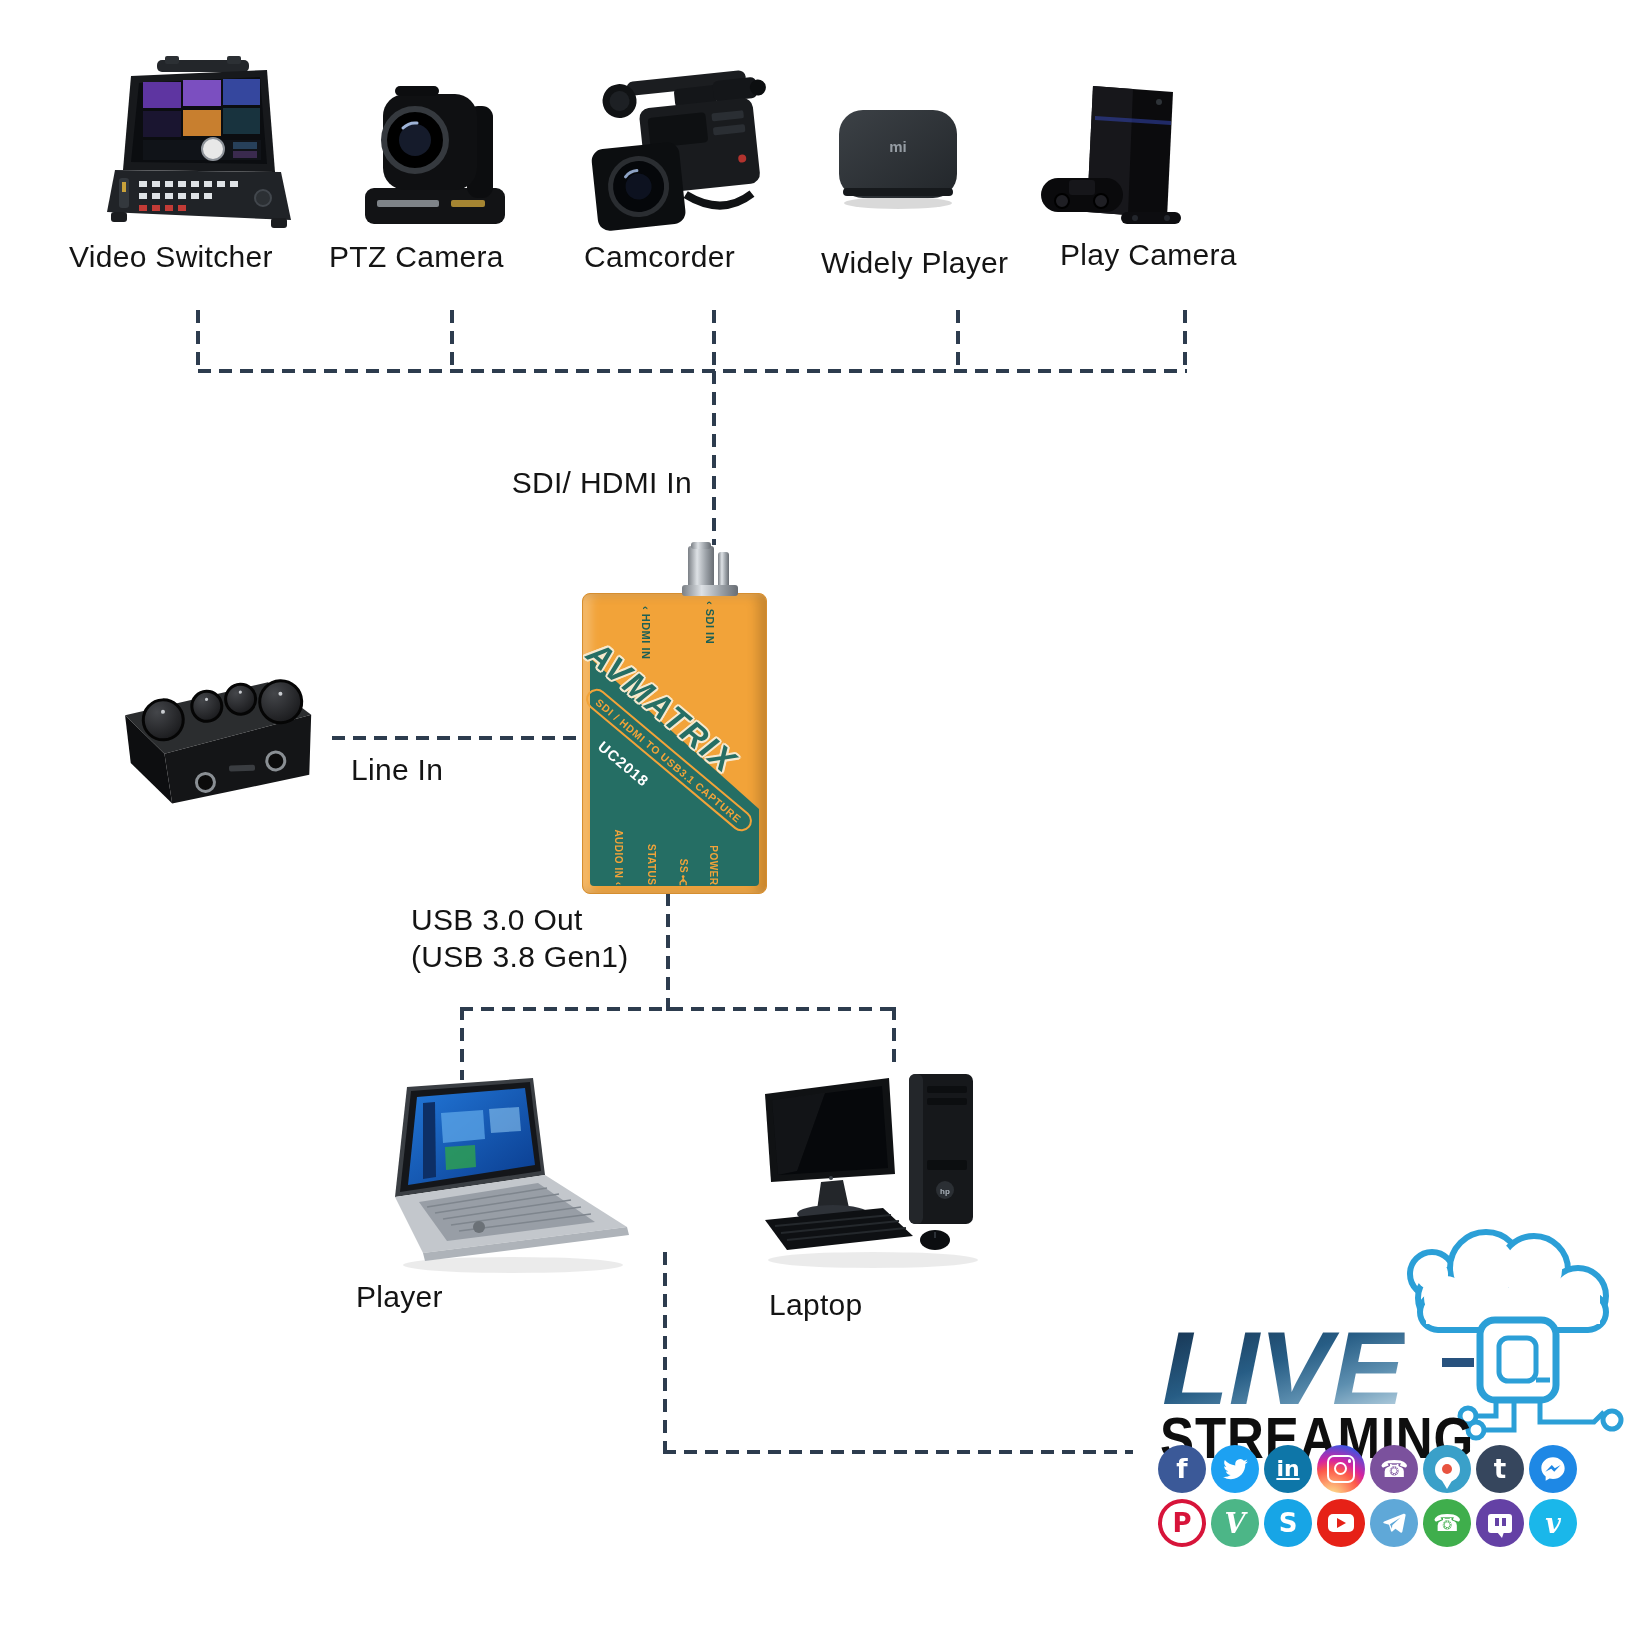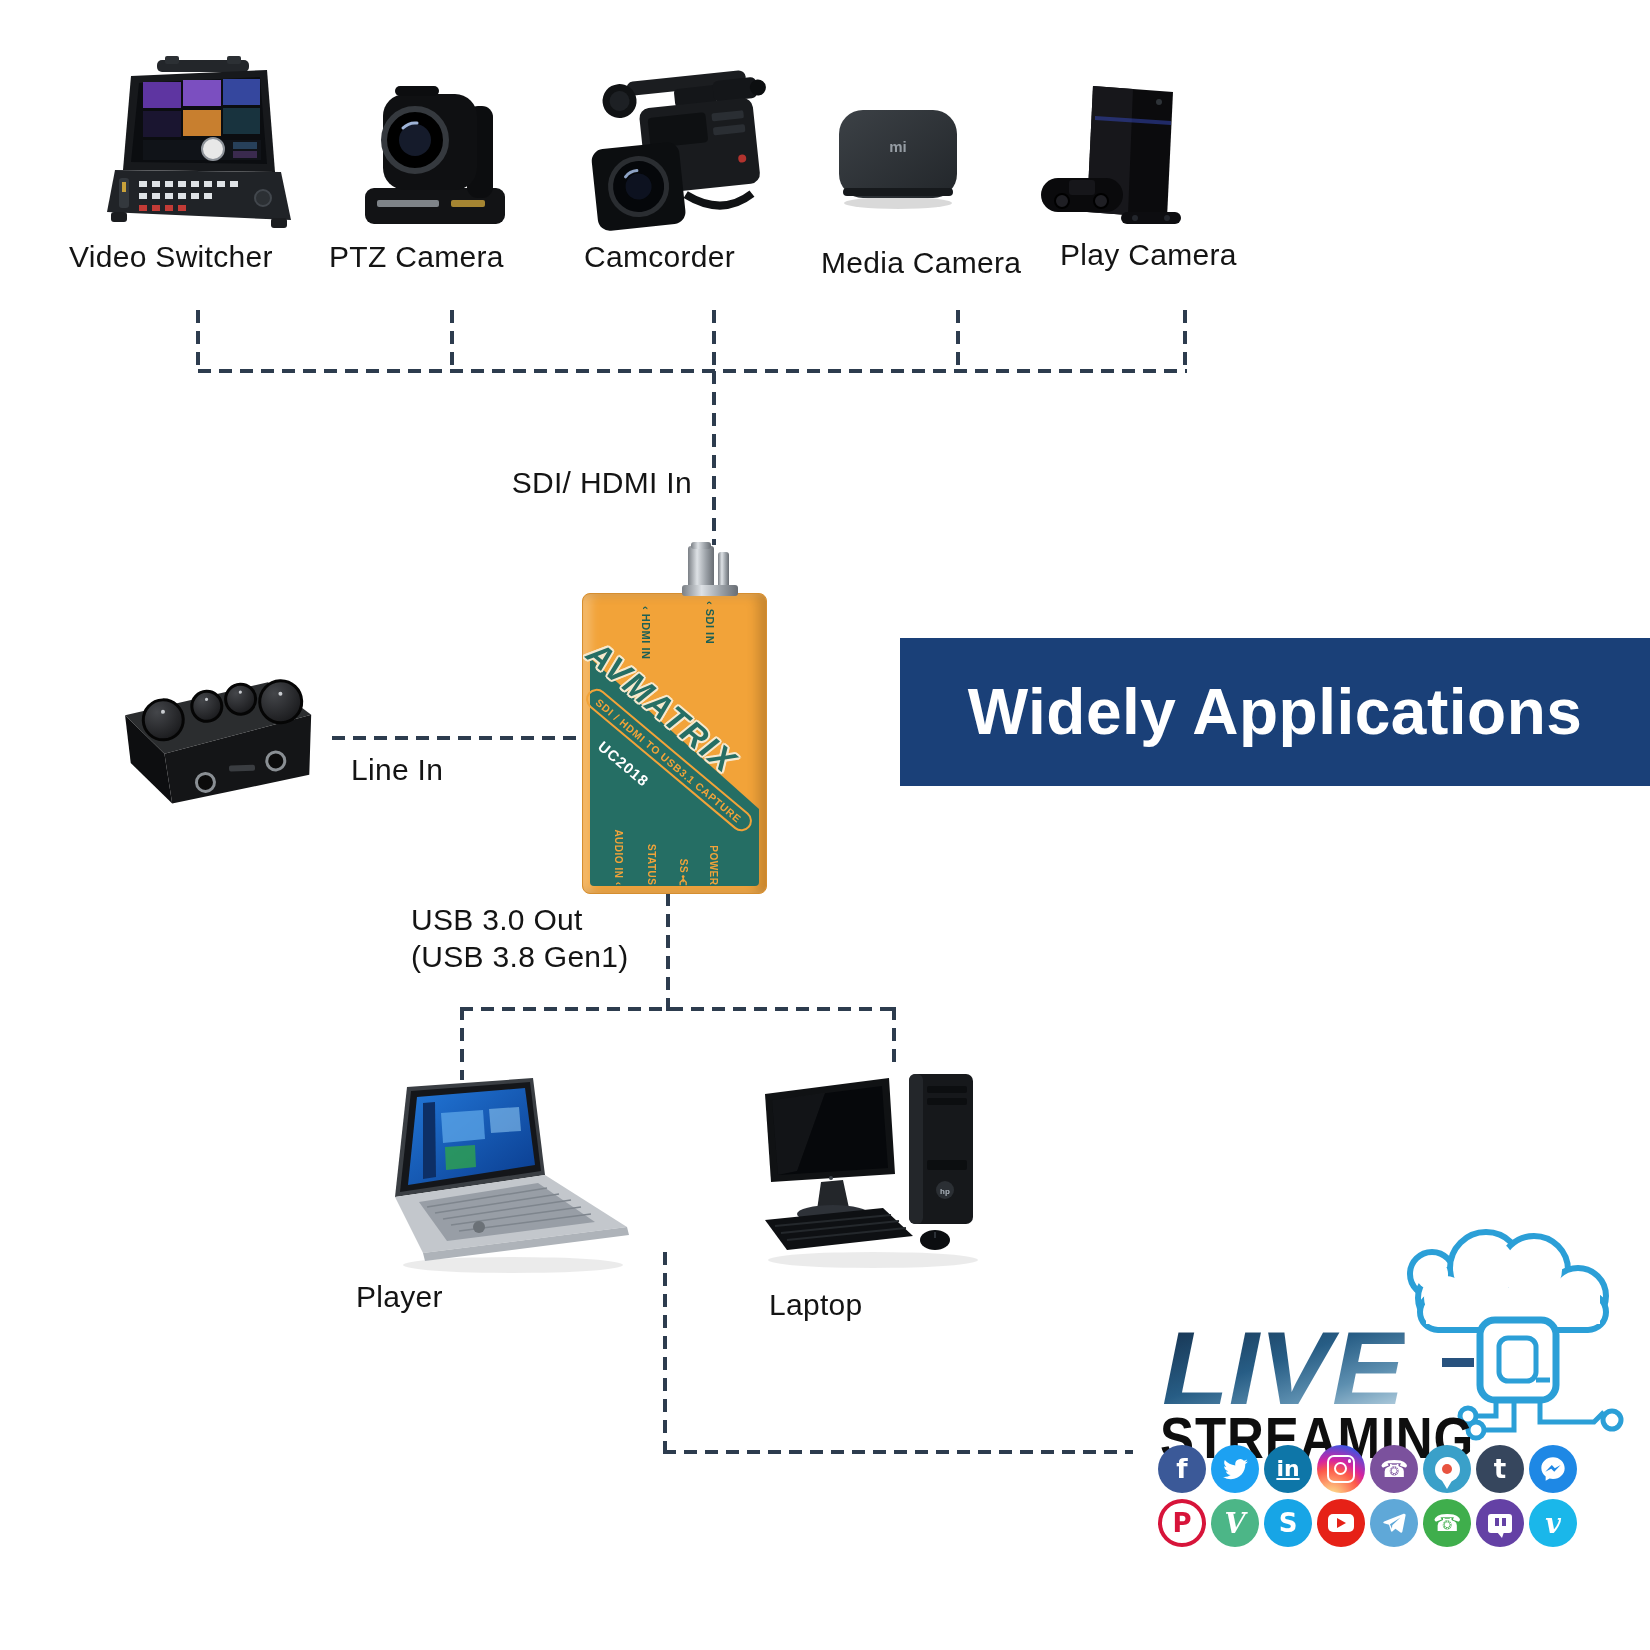--- a/index.html
+++ b/index.html
@@ -190,21 +190,21 @@
     <circle cx="27" cy="121" r="7" fill="#1f1f24" stroke="#000" stroke-width="2"></circle>
     <circle cx="66" cy="121" r="7" fill="#1f1f24" stroke="#000" stroke-width="2"></circle>
     <rect x="86" y="132" width="60" height="12" rx="6" fill="#0d0d10"></rect>
     <circle cx="100" cy="138" r="3" fill="#23262c"></circle>
     <circle cx="132" cy="138" r="3" fill="#23262c"></circle>
   </svg>
 
   <div class="lbl center" style="left:69px;top:240px;width:260px">Video Switcher</div>
   <div class="lbl center" style="left:329px;top:240px;width:260px">PTZ Camera</div>
   <div class="lbl center" style="left:584px;top:240px;width:260px">Camcorder</div>
-  <div class="lbl center" style="left:821px;top:246px;width:260px">Media Camera</div>
+  <div class="lbl center" style="left:821px;top:246px;width:260px">Widely Player</div>
   <div class="lbl center" style="left:1060px;top:238px;width:260px">Play Camera</div>
 
   <div class="dash-v" style="left:196px;top:310px;height:61px"></div>
   <div class="dash-v" style="left:450px;top:310px;height:61px"></div>
   <div class="dash-v" style="left:712px;top:310px;height:61px"></div>
   <div class="dash-v" style="left:956px;top:310px;height:61px"></div>
   <div class="dash-v" style="left:1183px;top:310px;height:61px"></div>
   <div class="dash-h" style="left:198px;top:369px;width:989px"></div>
   <div class="dash-v" style="left:712px;top:371px;height:174px"></div>
   <div class="dash-h" style="left:332px;top:736px;width:250px"></div>
@@ -261,23 +261,20 @@
           <circle cx="1.4" cy="6" r="1.4" fill="#F2A339"></circle>
         </svg></span>
     <span class="pb" style="left:93px;top:249px">POWER</span>
   </div>
 
   <div class="bnc" style="left:688px;top:546px;width:26px;height:44px"></div>
   <div class="bnc" style="left:691px;top:542px;width:20px;height:7px"></div>
   <div class="bnc" style="left:718px;top:552px;width:11px;height:38px"></div>
   <div class="bnc" style="left:682px;top:585px;width:56px;height:11px"></div>
 
-  <div class="banner" style="background: rgb(26, 64, 120);">
-    <span style="color: rgb(255, 255, 255);">Widely Applications</span>
-  </div>
 
   <svg class="illus" style="left:383px;top:1075px" width="250" height="205" viewBox="0 0 250 205">
     <defs>
       <linearGradient id="gWin" x1="0" y1="0" x2="1" y2="1">
         <stop offset="0" stop-color="#2277d8"></stop>
           <stop offset="1" stop-color="#0a3c8e"></stop>
       </linearGradient>
     </defs>
     <ellipse cx="130" cy="190" rx="110" ry="8" fill="#000" opacity=".08"></ellipse>
     <polygon points="24,12 150,3 162,100 12,122" fill="#3a3e43"></polygon>

